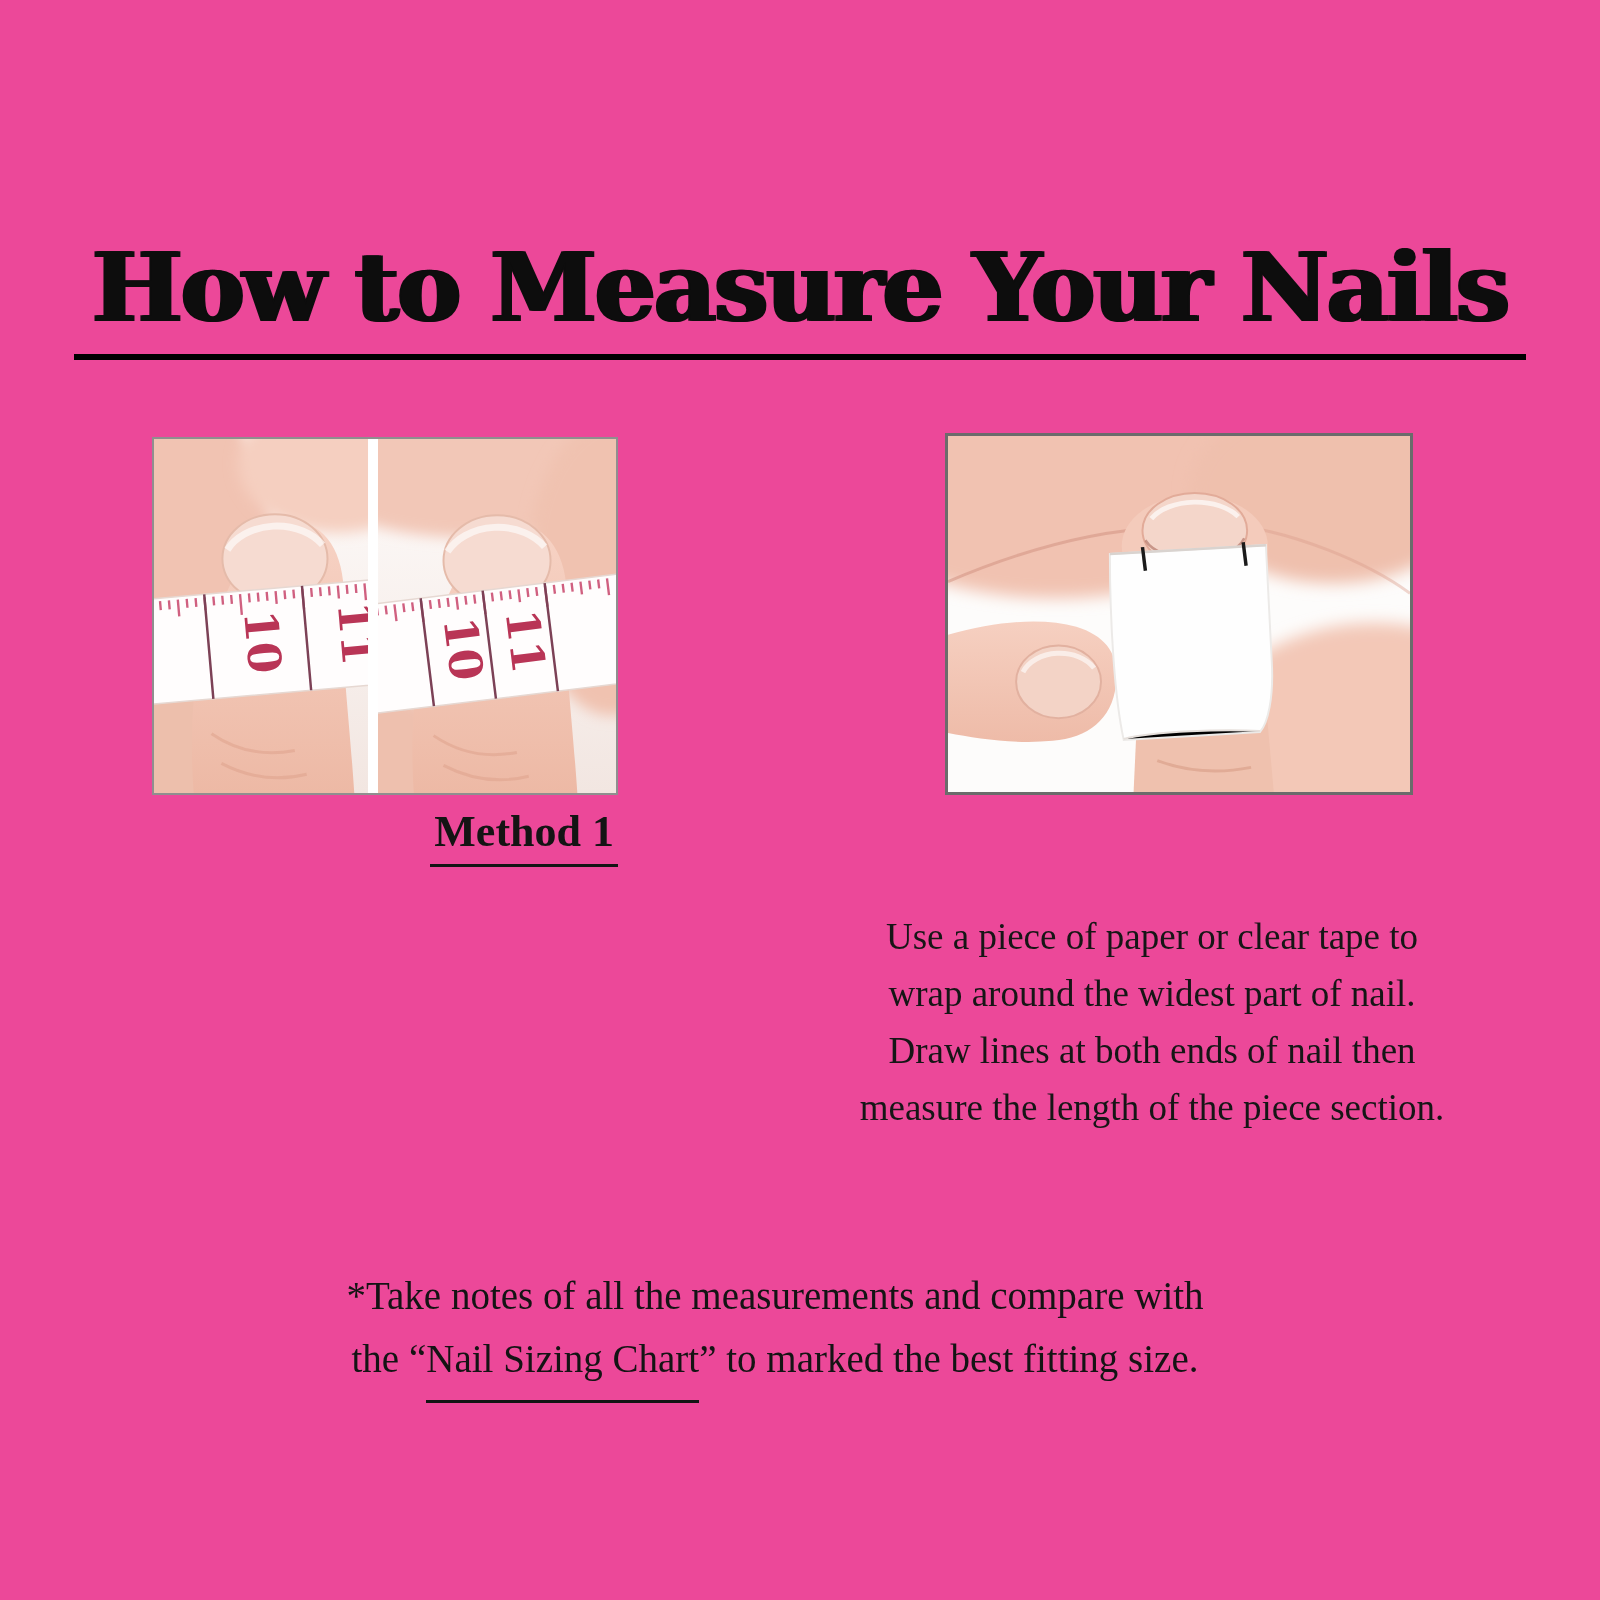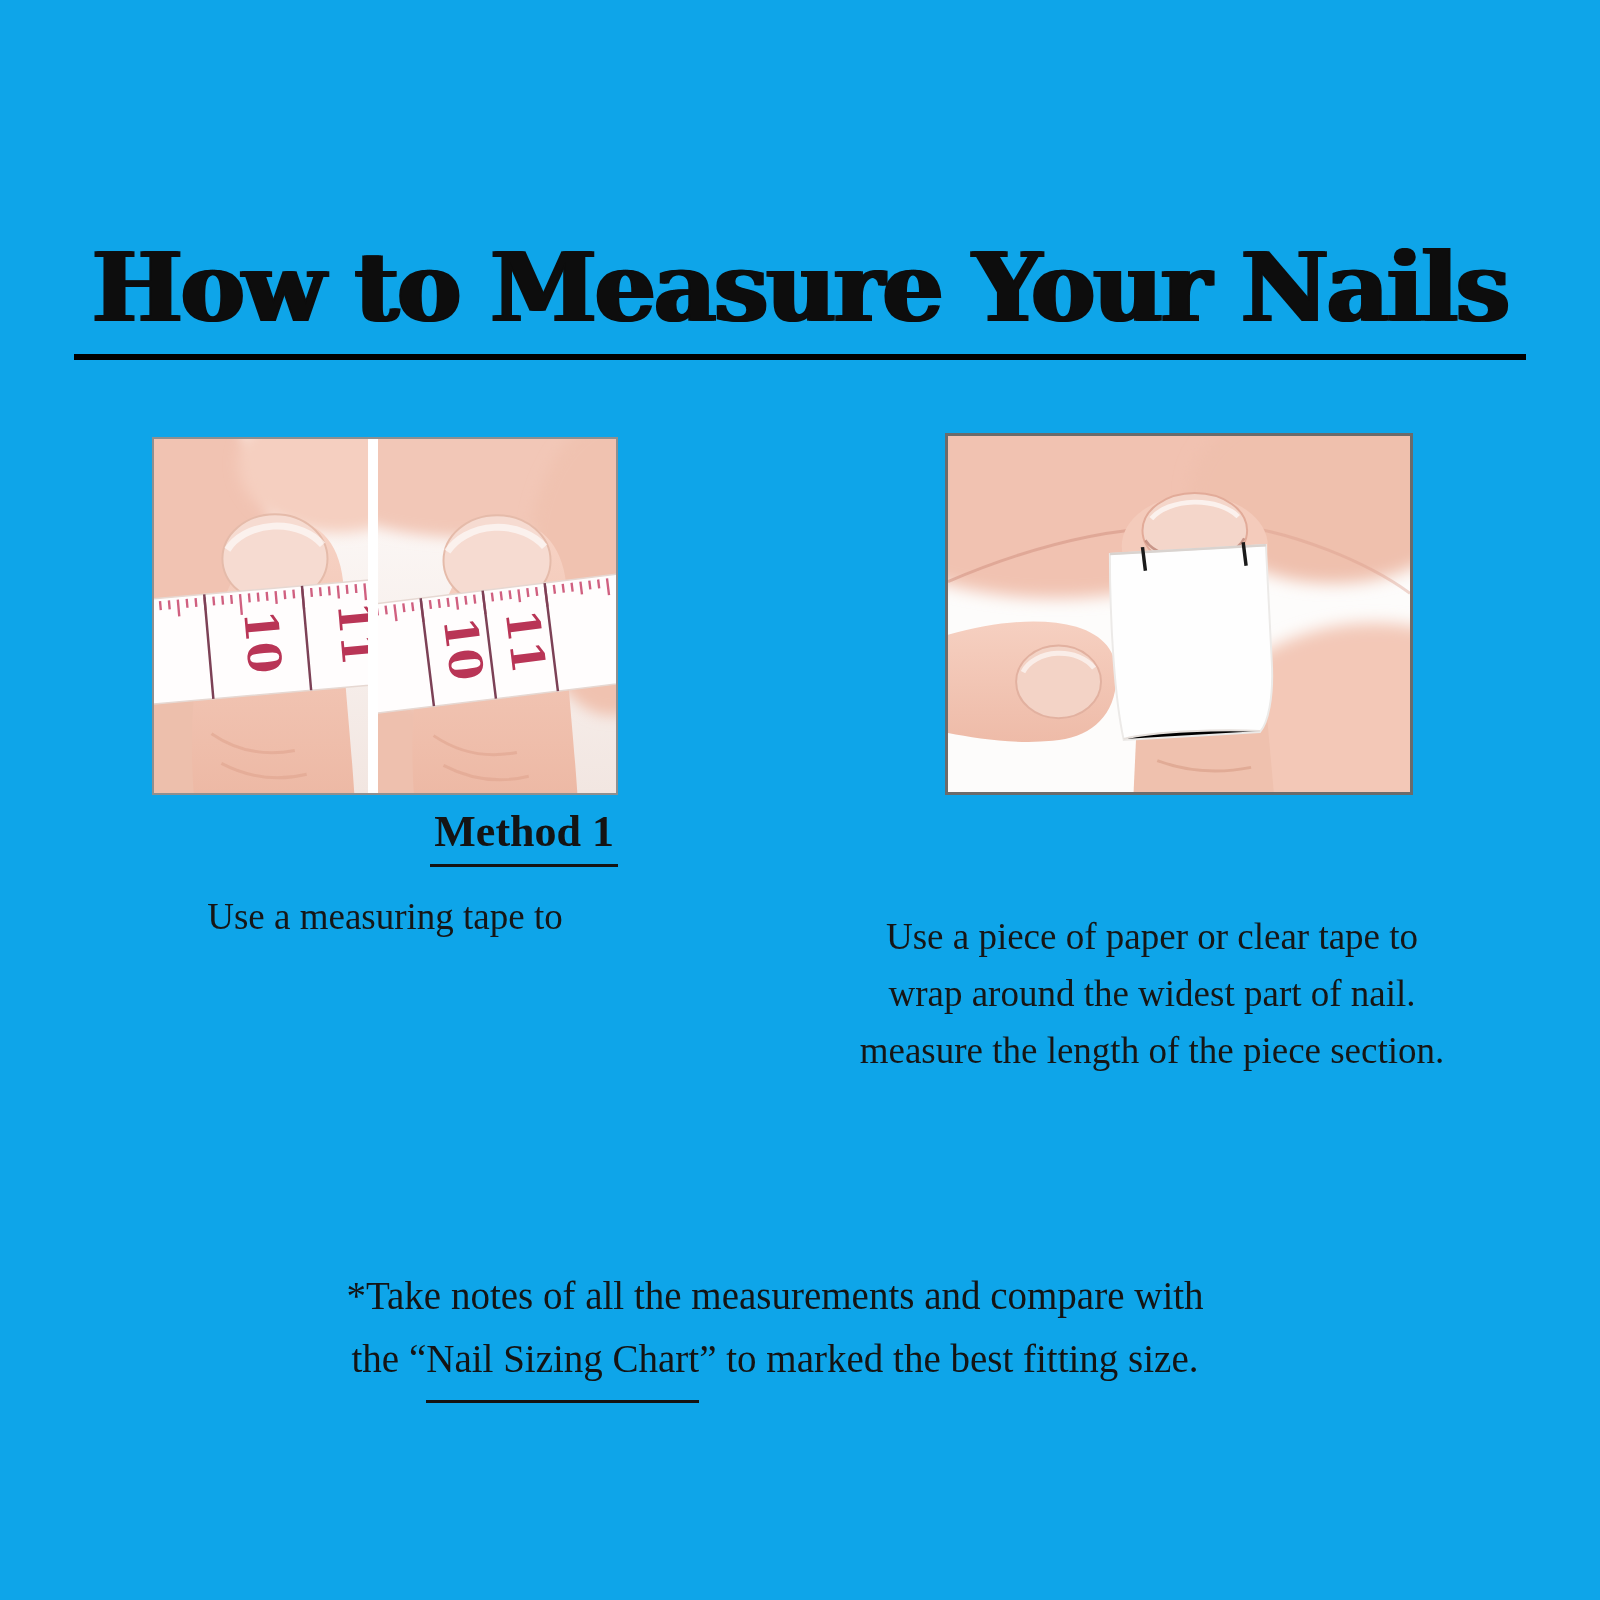--- a/index.html
+++ b/index.html
@@ -1,21 +1,21 @@
 <!DOCTYPE html>
 <html><head>
 <meta charset="utf-8">
 <style>
   * { margin: 0; padding: 0; box-sizing: border-box; }
   html, body { width: 1600px; height: 1600px; background: #ffffff; }
   .canvas {
     position: relative;
     width: 1600px;
     height: 1600px;
-    background: #0ea5e9;
+    background: #ec4899;
     color: #111111;
     font-family: "Liberation Serif", serif;
     overflow: hidden;
   }
 
   
   .title { position: absolute; top: 234px; left: 0; width: 1600px; text-align: center; }
   .title-inner {
     display: inline-block;
     font-family: "DejaVu Serif", serif;
@@ -165,25 +165,25 @@
       <path d="M197,113 l3,24" stroke="#1b1b1b" stroke-width="3.5"></path>
       <path d="M299,108 l3,24" stroke="#1b1b1b" stroke-width="3.5"></path>
     </svg>
   </div>
 
   <div class="mheading mh1">
     <span class="hline">Method 1</span>
   </div>
 
   <div class="mtext mt1">
-    <div>Use a measuring tape to</div>
   </div>
   <div class="mtext mt2">
     <div>Use a piece of paper  or clear tape to</div>
     <div>wrap around the widest part of nail.</div>
+    <div>Draw lines at both ends of nail then</div>
     <div>measure the length of the piece section.</div>
   </div>
 
   <div class="footer">
     <div>*Take notes of all the measurements and compare with</div>
     <div><span>the “</span><span class="chart-ref">Nail Sizing Chart</span><span>” to marked the best fitting size.</span></div>
   </div>
 
 </div>
 

